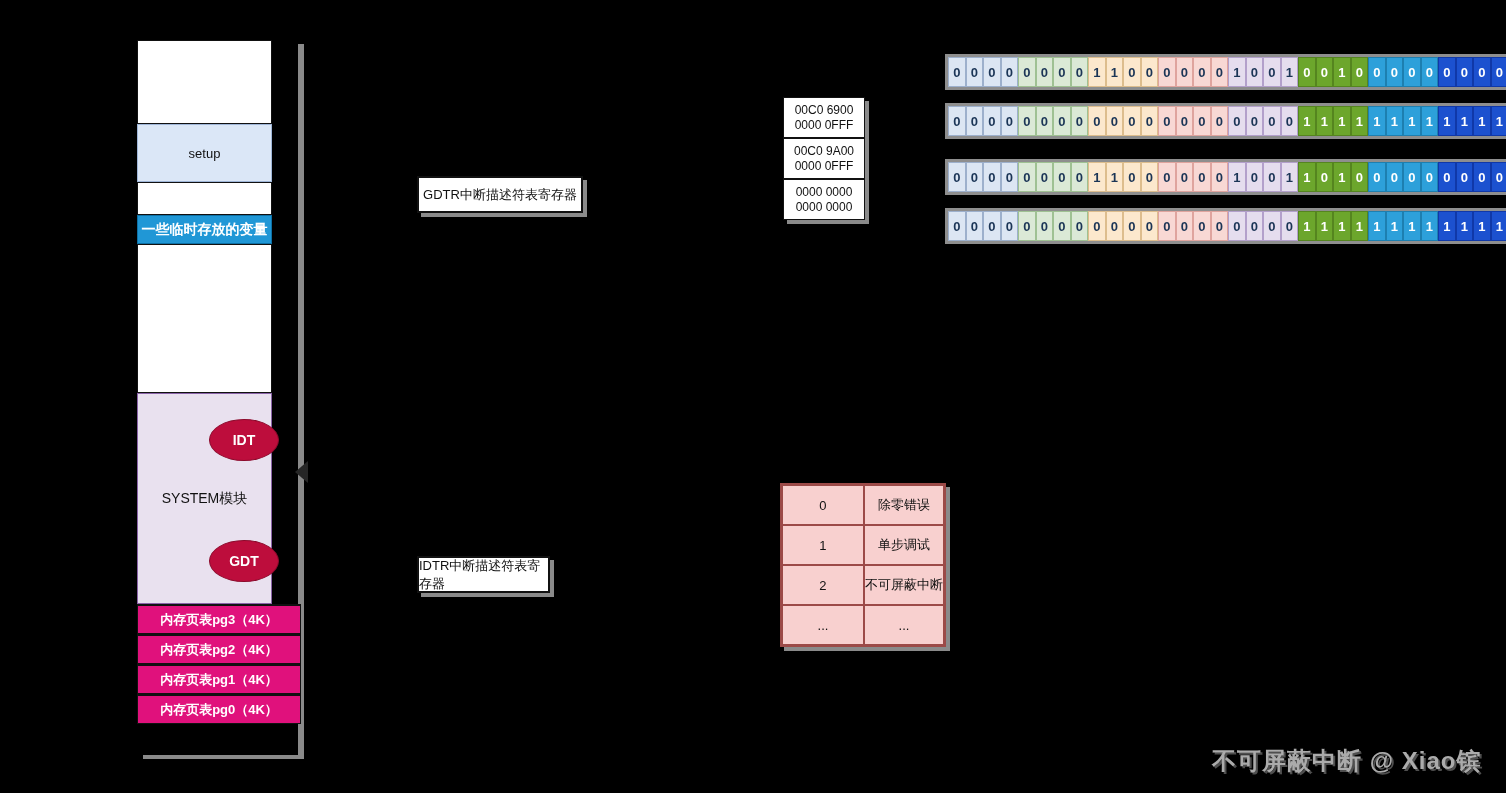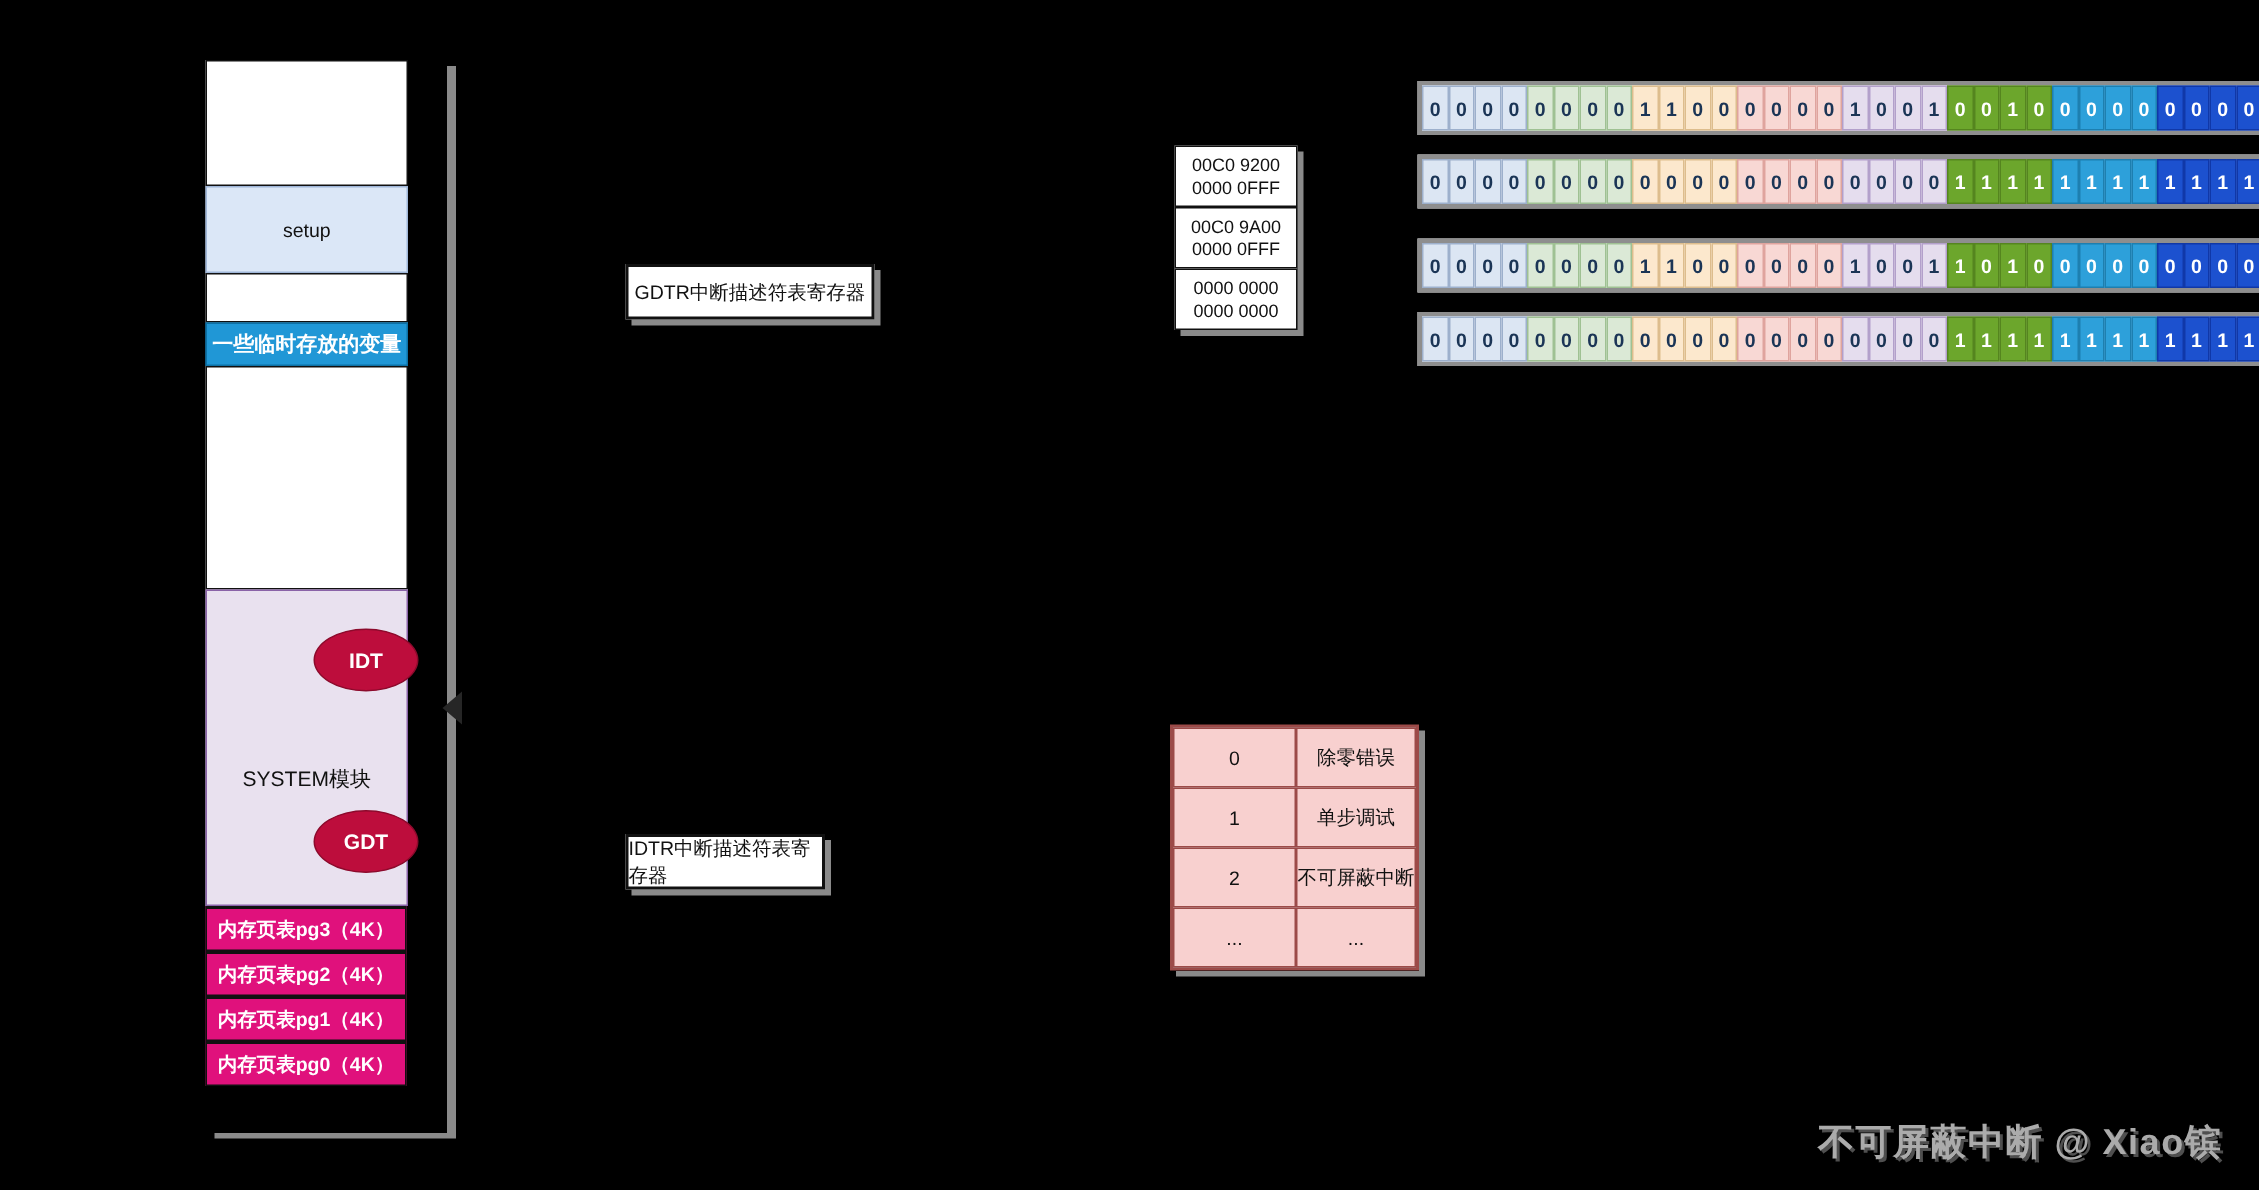--- a/index.html
+++ b/index.html
@@ -12,28 +12,28 @@
   .seg{position:absolute;left:0;width:135px;box-sizing:border-box;border:1px solid #111;
        display:flex;align-items:center;justify-content:center;font-size:13px;color:#111;}
   #seg-top    {top:0;height:84px;background:#fff;}
   #seg-setup  {top:84px;height:58px;background:#dbe7f7;border:1px solid #9fb6d8;}
   #seg-white2 {top:142px;height:33px;background:#fff;}
   #seg-bluebar{top:175px;height:29px;background:#2097d6;border:1px solid #0d71a6;
                color:#fff;font-weight:bold;font-size:14px;}
   #seg-white3 {top:204px;height:149px;background:#fff;}
   #seg-system {top:353px;height:211px;background:#e9e1ef;border:1px solid #8a63a8;}
   #system-label{position:absolute;left:0;width:100%;top:96px;text-align:center;
-                font-size:14px;color:#111;margin-top:21px;}
+                font-size:14px;color:#111;}
   .ellipse{position:absolute;left:71px;width:70px;height:42px;border-radius:50%;
            background:#bd0d3c;border:1px solid #8c0a2c;color:#fff;font-weight:bold;
            font-size:14px;display:flex;align-items:center;justify-content:center;box-sizing:border-box;}
   #idt-ellipse{top:25px;}
   #gdt-ellipse{top:146px;}
   #page-rows{position:absolute;left:0;top:564px;width:161px;}
-  .page-row{width:134px;height:30px;background:#e0117c;border:1px solid #111;border-top:2px solid #111;
+  .page-row{width:164px;height:30px;background:#e0117c;border:1px solid #111;border-top:2px solid #111;
             box-sizing:border-box;display:flex;align-items:center;justify-content:center;
             color:#fff;font-weight:bold;font-size:13px;}
   #arrowhead{position:absolute;left:295px;top:461px;width:0;height:0;
              border-top:11px solid transparent;border-bottom:11px solid transparent;
              border-right:13px solid #262626;}
 
   
   .reg-box{position:absolute;background:#fff;border:2px solid #111;box-sizing:border-box;
            display:flex;align-items:center;justify-content:center;font-size:13px;color:#111;
            box-shadow:4px 4px 0 0 #8a8a8a;}
@@ -105,21 +105,21 @@
   <div id="arrowhead"></div>
 
   <div class="reg-box" id="gdtr-box">
     <span>GDTR中断描述符表寄存器</span>
   </div>
   <div class="reg-box" id="idtr-box">
     <span>IDTR中断描述符表寄存器</span>
   </div>
 
   <div id="desc-box">
-      <div class="desc-cell">00C0 9200
+      <div class="desc-cell">00C0 6900
 0000 0FFF</div>
       <div class="desc-cell">00C0 9A00
 0000 0FFF</div>
       <div class="desc-cell">0000 0000
 0000 0000</div>
     </div>
 
   <div id="bin-rows">
       <div class="bin-row">
         <div class="bit" style="background: rgb(220, 230, 243); border-color: rgb(157, 176, 204); color: rgb(27, 53, 86);">0</div>

